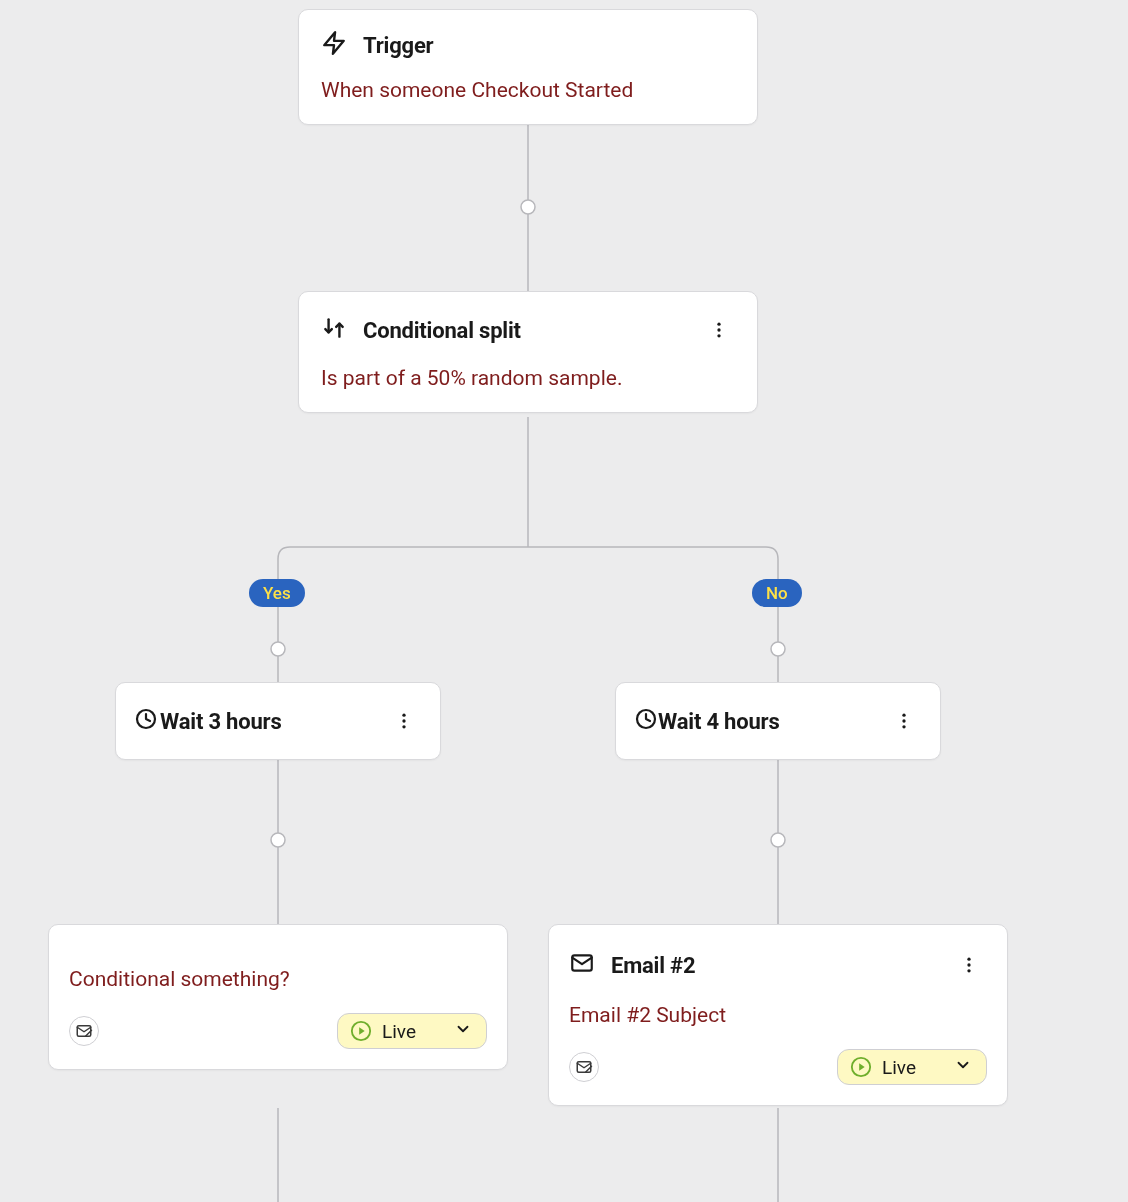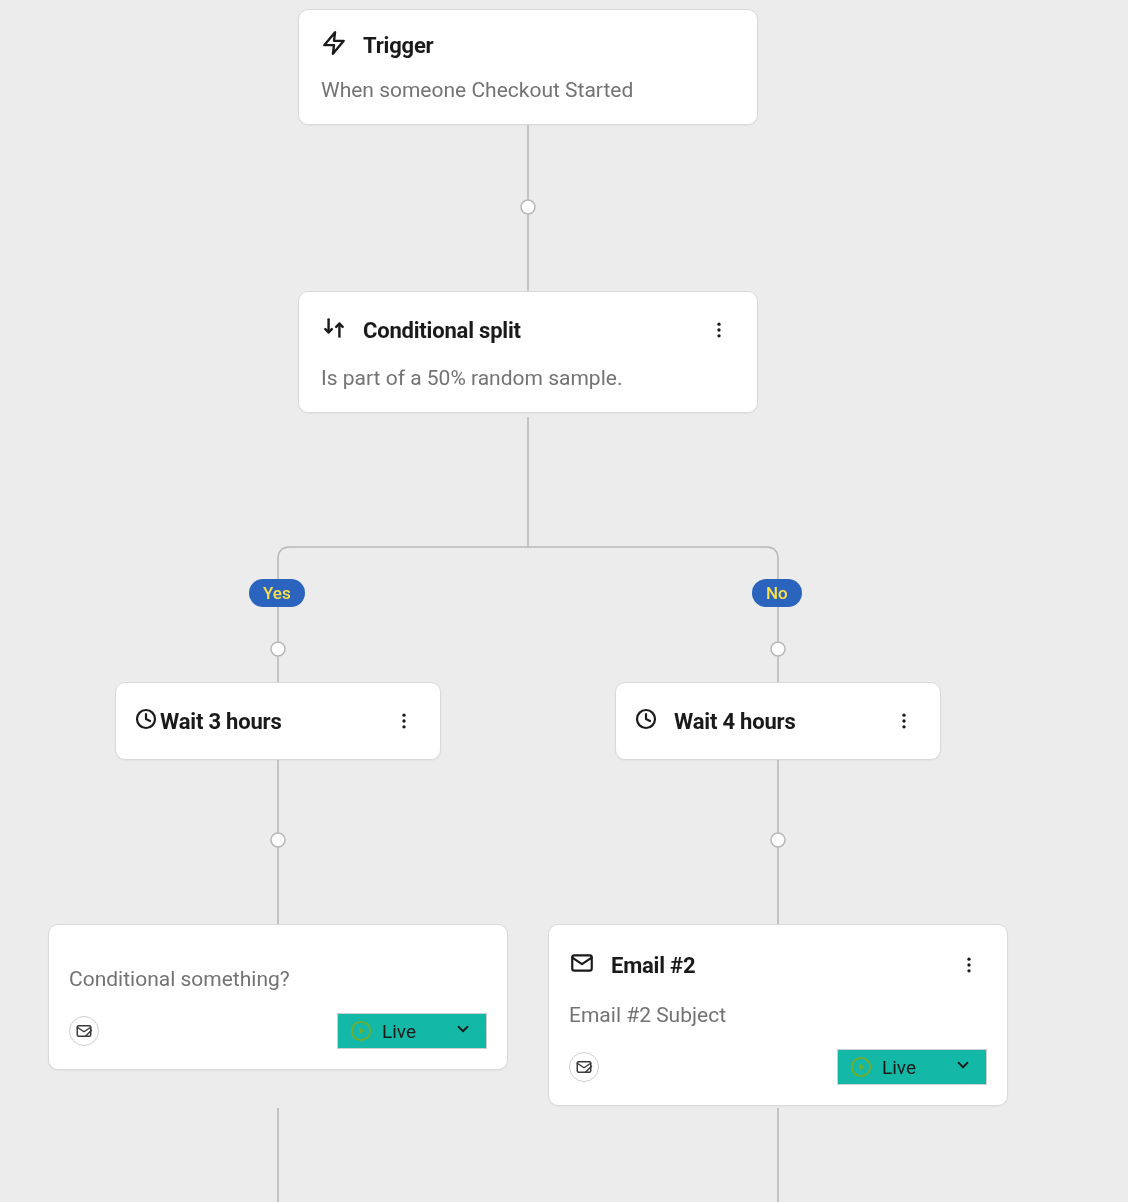--- a/index.html
+++ b/index.html
@@ -27,21 +27,21 @@
     align-items: center;
     gap: 16px;
   }
   .node .title {
     font-weight: 700;
     font-size: 22px;
     letter-spacing: -0.2px;
   }
   .node .desc {
     font-size: 21px;
-    color: #737373;
+    color: #7f1d1d;
     margin-top: 18px;
     font-weight: 400;
   }
 
   .dots-btn {
     width: 36px; height: 36px;
     display: flex; align-items: center; justify-content: center;
     border-radius: 6px;
     cursor: pointer;
     color: #1a1a1a;
@@ -59,25 +59,25 @@
     line-height: 28px;
     border-radius: 14px;
     text-align: center;
   }
 
   .status-select {
     display: inline-flex;
     align-items: center;
     gap: 10px;
     border: 1px solid #cfcfd3;
-    border-radius: 0;
+    border-radius: 12px;
     height: 36px;
     padding: 0 14px 0 12px;
     font-size: 19px;
-    background: #14b8a6;
+    background: #fef9c3;
     cursor: pointer;
   }
   .status-select .dot {
     width: 22px; height: 22px;
     display:flex; align-items:center; justify-content:center;
   }
   .status-select .chev { margin-left: 28px; }
 
   .ab-icon {
     width: 30px; height: 30px;
@@ -180,21 +180,21 @@
   <div class="dots-btn">
     <svg width="20" height="20" viewBox="0 0 24 24" fill="#1a1a1a">
         <circle cx="12" cy="5" r="2"></circle>
         <circle cx="12" cy="12" r="2"></circle>
         <circle cx="12" cy="19" r="2"></circle>
       </svg>
   </div>
 </div>
 
 <div class="node" style="left:615px; top:682px; width:326px; height:78px; padding:0 18px; display:flex; align-items:center; justify-content:space-between;">
-  <div style="display:flex; align-items:center; gap:16px;">
+  <div style="display:flex; align-items:center; ">
     <span>
       <svg width="24" height="24" viewBox="0 0 24 24" fill="none" stroke="#1a1a1a" stroke-width="2.2" stroke-linecap="round" stroke-linejoin="round">
           <circle cx="12" cy="12" r="9"></circle>
           <polyline points="12 7 12 12 16 14"></polyline>
         </svg>
     </span>
     <span class="title">Wait 4 hours</span>
   </div>
   <div class="dots-btn">
     <svg width="20" height="20" viewBox="0 0 24 24" fill="#1a1a1a">

